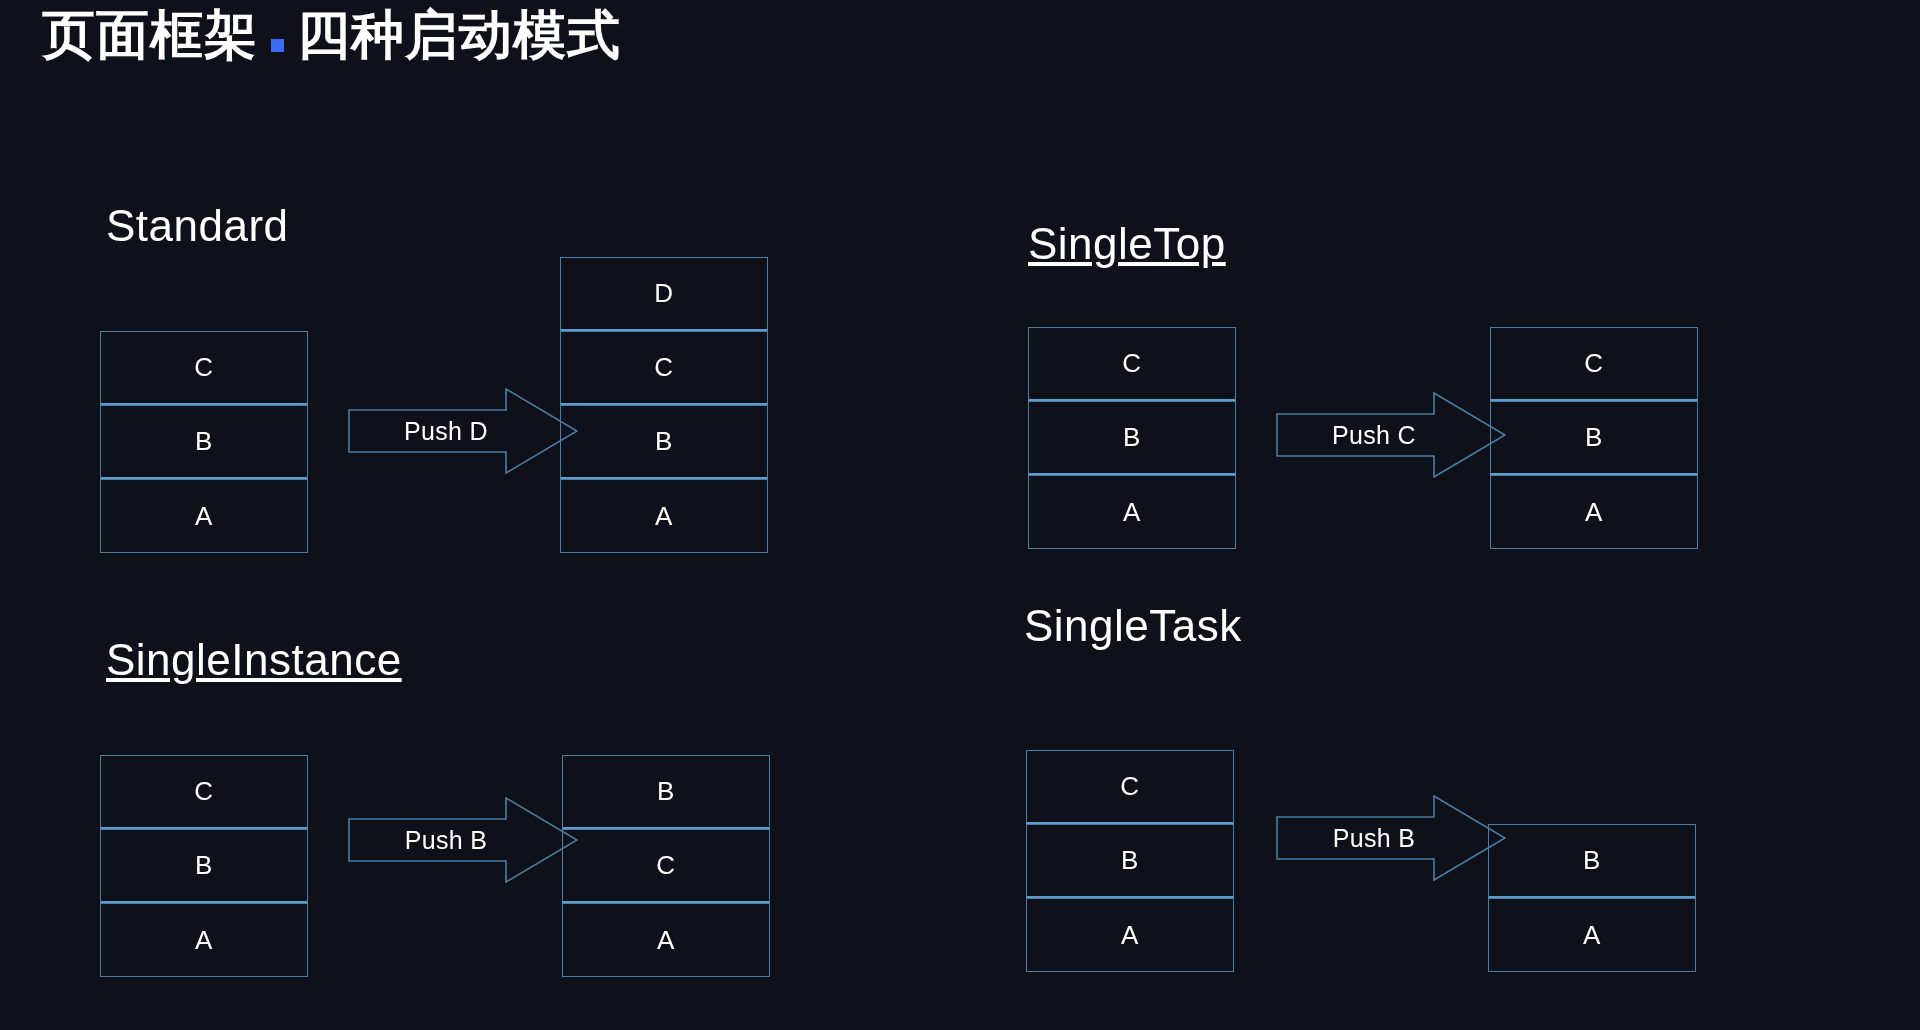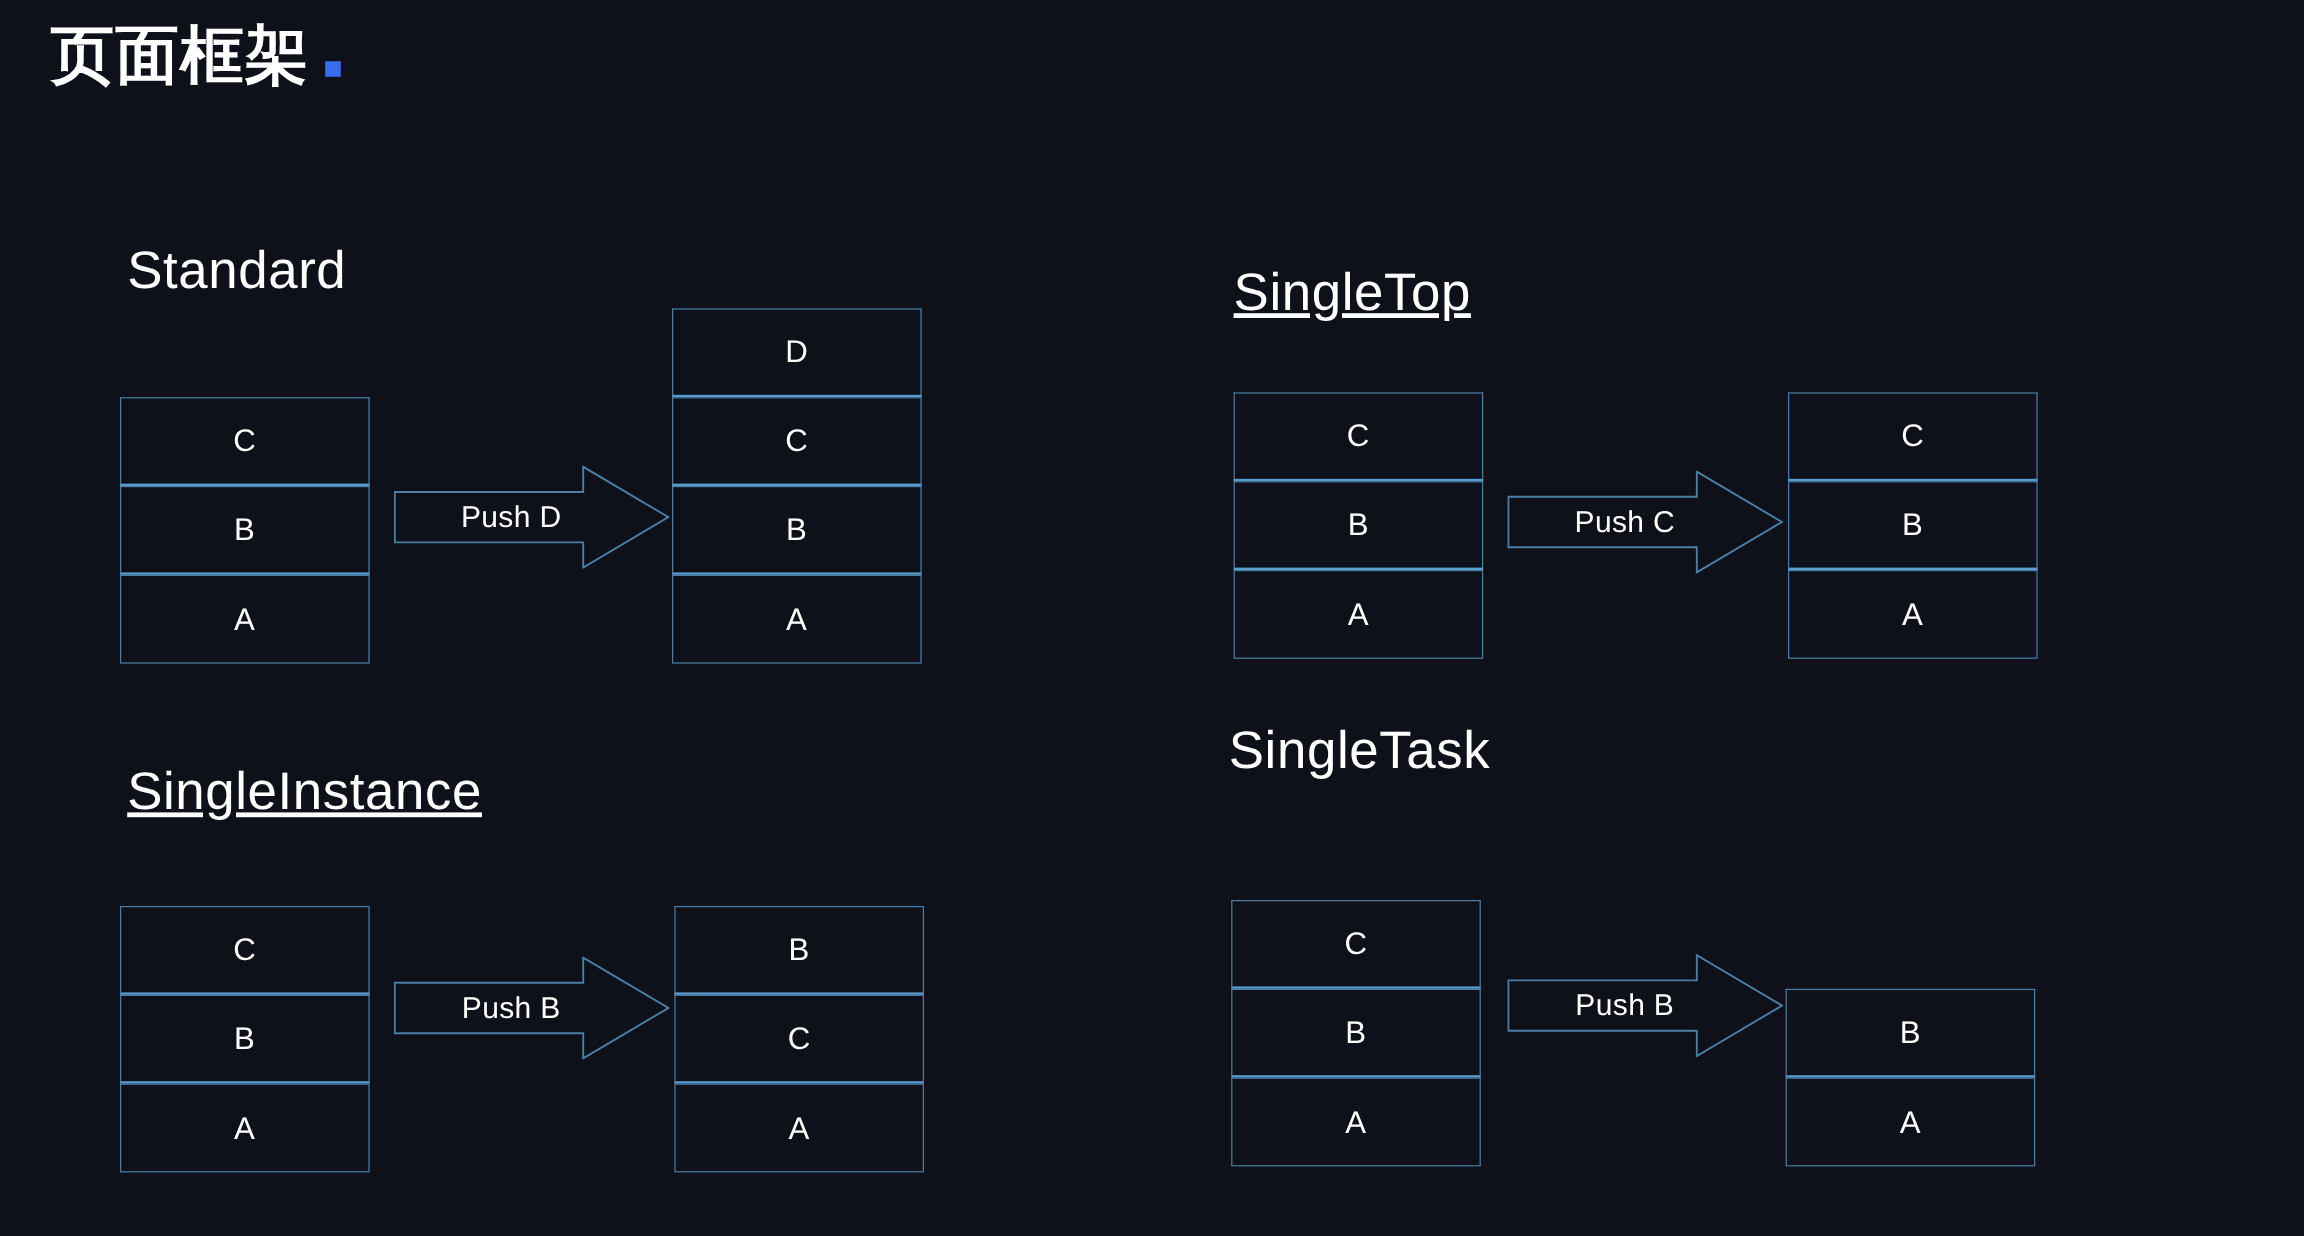--- a/index.html
+++ b/index.html
@@ -14,21 +14,21 @@
     overflow: hidden;
     font-family: "Liberation Sans", sans-serif;
     color: #ffffff;
     -webkit-font-smoothing: antialiased;
   }
 
   
   #slide-title {
     position: absolute;
     left: 42px;
-    top: 20px;
+    top: 8px;
     display: flex;
     align-items: center;
     gap: 8px;
     white-space: nowrap;
   }
   .title-part {
     font-size: 53px;
     font-weight: bold;
     letter-spacing: 1px;
     line-height: 1;
@@ -75,20 +75,21 @@
     background: transparent;
     letter-spacing: 0.5px;
   }
   .cell:last-child {
     border-bottom: 1px solid #4a7ea6;
   }
 
   
   .arrow-wrap {
     position: absolute;
+    margin-left: 20px;
   }
   .arrow-wrap svg { display: block; }
   .arrow-label {
     position: absolute;
     left: 0;
     top: 0;
     width: 100%;
     height: 100%;
     display: flex;
     align-items: center;
@@ -101,20 +102,21 @@
     padding-right: 34px;
     box-sizing: border-box;
   }
 </style>
 </head>
 <body>
 
 <div id="slide-title">
   <span class="title-part">页面框架</span>
   <span class="title-dot"></span>
+  <span class="title-part">四种启动模式</span>
 </div>
 
 <div class="section" style="left:106px; top:204px;">
   <div class="section-title">Standard</div>
 </div>
 
 <div class="stack" style="left:100px; top:331px; width:208px;">
   <div class="cell" style="height:74px;">C</div>
   <div class="cell" style="height:74px;">B</div>
   <div class="cell" style="height:74px;">A</div>

